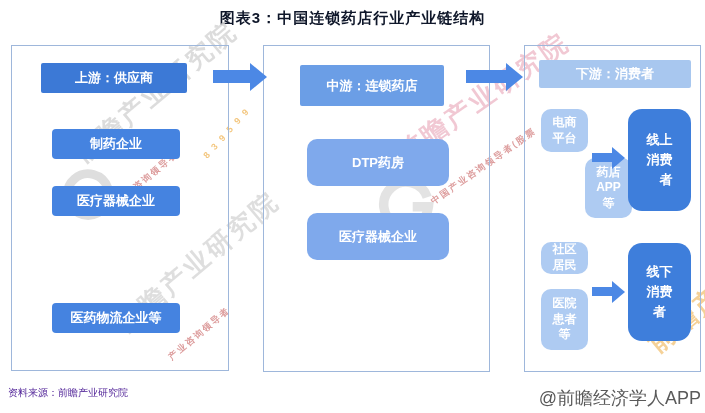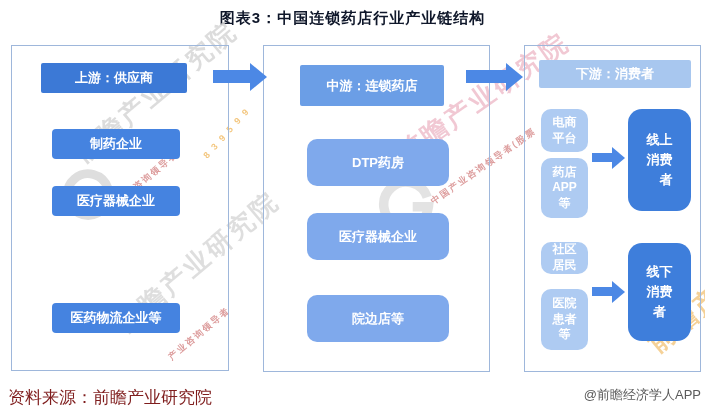--- a/index.html
+++ b/index.html
@@ -43,22 +43,22 @@
   
   .wm{position:absolute;z-index:1;white-space:nowrap;font-weight:bold;pointer-events:none;}
   .wm-big{font-size:26px;letter-spacing:3px;}
   .wm-sub{font-size:9px;letter-spacing:2px;}
   .wm-gray{color:#d7d7d7;}
   .wm-pink{color:#eebbc9;}
   .wm-orange{color:#f3c67e;}
   .wm-red{color:#dd9d9d;}
   .wm-logo{position:absolute;z-index:1;pointer-events:none;}
   
-  .footer-src{position:absolute;left:8px;top:386px;font-size:17px;color:#7f1d1d;}
-  .footer-credit{position:absolute;right:4px;top:386px;font-size:13px;color:#5a5a5a;}
+  .footer-src{position:absolute;left:8px;top:386px;font-size:10px;color:#4c1d95;}
+  .footer-credit{position:absolute;right:4px;top:386px;font-size:18px;color:#5a5a5a;}
 </style>
 </head>
 <body>
 
 <div id="canvas">
 
   <div class="wm wm-big wm-gray" style="left:78px;top:140px;transform:rotate(-40deg);transform-origin:left center;opacity:.85;">前瞻产业研究院</div>
   <div class="wm wm-sub wm-red" style="left:118px;top:196px;transform:rotate(-40deg);transform-origin:left center;">产业咨询领导者</div>
   <div class="wm wm-sub wm-orange" style="left:205px;top:152px;transform:rotate(-48deg);transform-origin:left center;">8 3 9 5 9 9</div>
 
@@ -88,34 +88,33 @@
 
   <div class="flow-arrow" style="left:213px;top:63px;width:54px;">
     <div class="shaft" style="width:38px;"></div>
     <div class="head" style="left:37px;"></div>
   </div>
 
   <div class="panel panel-mid">
     <div class="box hdr-mid">中游：连锁药店</div>
     <div class="box item-mid" style="top:93px;">DTP药房</div>
     <div class="box item-mid" style="top:167px;">医疗器械企业</div>
-    <div class="box item-mid" style="top:249px;">院边店等</div>
   </div>
 
   <div class="flow-arrow" style="left:466px;top:63px;width:57px;">
     <div class="shaft" style="width:41px;"></div>
     <div class="head" style="left:40px;"></div>
   </div>
 
   <div class="panel panel-right">
     <div class="box src-box" style="top:63px;height:43px;">电商
 平台</div>
 
     <div class="box hdr-down">下游：消费者</div>
-    <div class="box src-box" style="top:112px;height:60px;">药店
+    <div class="box src-box" style="top:112px;height:60px;margin-left:44px;">药店
 APP
 等</div>
     <div class="mini-arrow" style="left:67px;top:101px;">
       <div class="shaft"></div>
         <div class="head"></div>
     </div>
     <div class="box tgt-box" style="top:63px;height:102px;text-align:right;">线上
 消费
 者</div>
 

